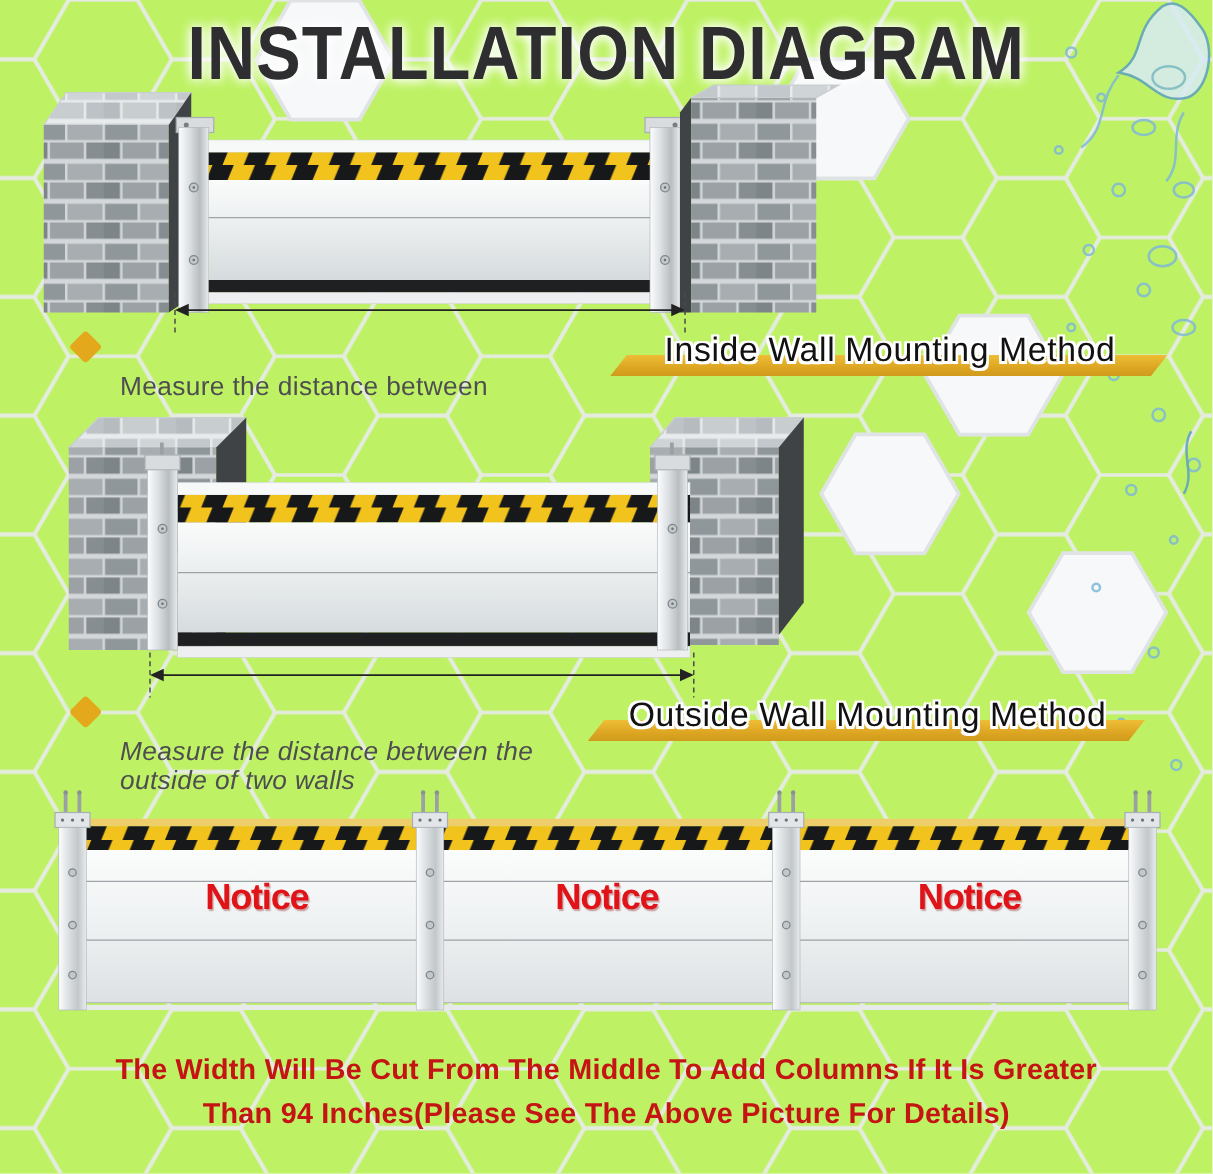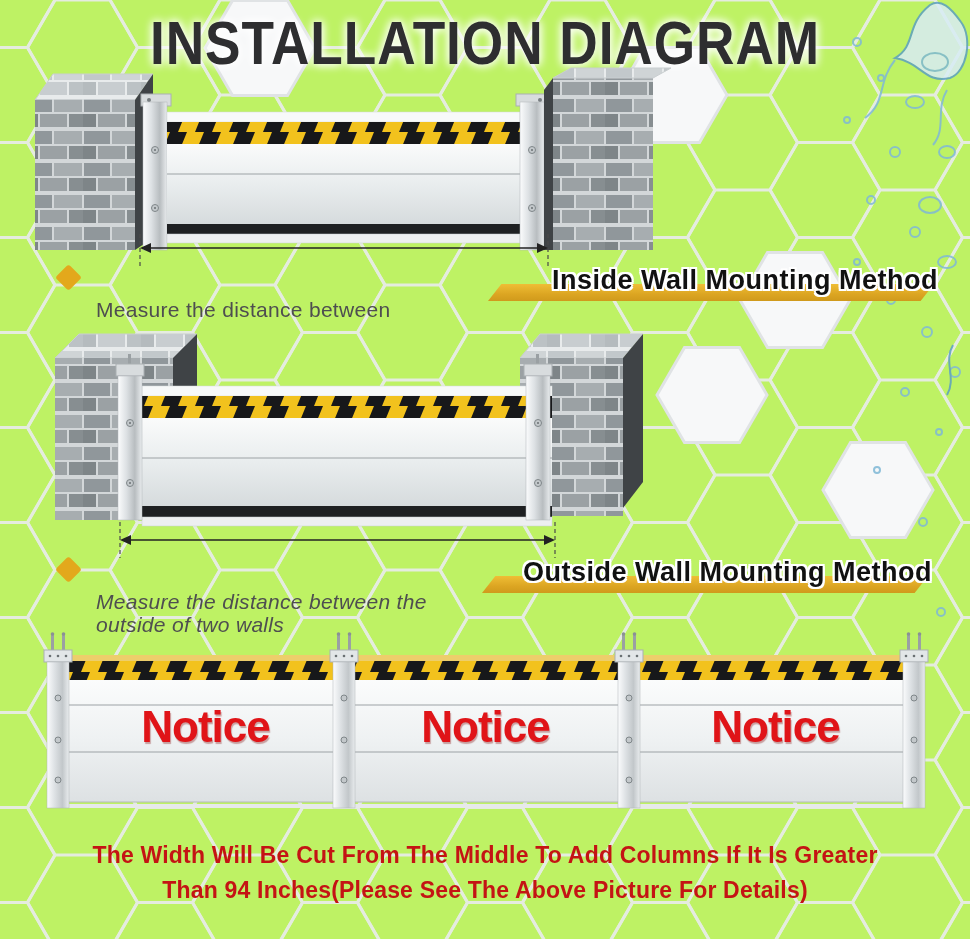--- a/index.html
+++ b/index.html
@@ -23,35 +23,35 @@
   .caption{position:absolute;display:flex;align-items:flex-start;}
   .cap1{left:55px;top:258px;}
   .cap2{left:55px;top:550px;font-style:italic;}
   .diamond{
     width:19px;height:19px;background:#E3A81C;border-radius:3px;
     transform:rotate(45deg);margin:10px 18px 0 4px;flex:0 0 auto;
   }
   .cap-text{font-size:21px;line-height:23px;color:#4E4E50;letter-spacing:0.3px;margin-top:40px;}
   .method{position:absolute;width:452px;height:42px;}
   .m1{left:486px;top:262px;}
-  .m2{left:480px;top:554px;}
+  .m2{left:468px;top:554px;}
   .swoosh{
     position:absolute;left:2px;right:4px;top:22px;height:17px;
     background:linear-gradient(180deg,#EFBE35 0%,#DCA522 60%,#D09A1C 100%);
     clip-path:polygon(3% 0,100% 0,97% 100%,0 100%);
   }
   .method-text{
-    position:relative;z-index:2;text-align:right;font-size:27px;font-weight:bold;
+    position:relative;z-index:2;text-align:center;font-size:27px;font-weight:normal;
     color:#111111;letter-spacing:0.5px;line-height:36px;
     text-shadow:-2px -2px 0 #fff,2px -2px 0 #fff,-2px 2px 0 #fff,2px 2px 0 #fff,
                 0 -2px 0 #fff,0 2px 0 #fff,-2px 0 0 #fff,2px 0 0 #fff;
   }
   .notice{
     position:absolute;top:702px;height:46px;text-align:center;
-    font-size:44px;font-weight:bold;color:#E01418;letter-spacing:-1px;
+    font-size:29px;font-weight:bold;color:#E01418;letter-spacing:-1px;
     text-shadow:1px 2px 1px rgba(130,8,8,0.35);
   }
   .n1{left:128px;width:155px;}
   .n2{left:398px;width:175px;}
   .n3{left:688px;width:175px;}
   .note{
     position:absolute;left:0;top:838px;width:970px;text-align:center;
     color:#C41414;font-weight:bold;font-size:23px;line-height:35px;
     letter-spacing:0.2px;
   }

